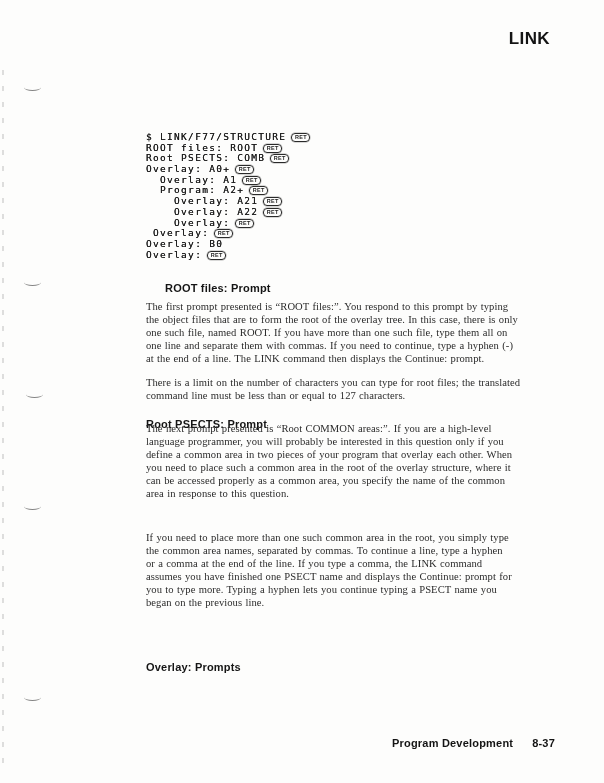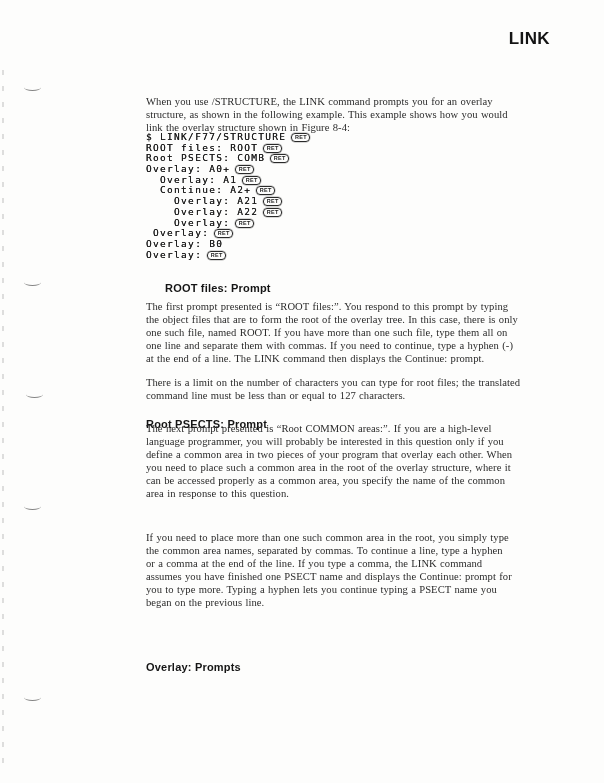--- a/index.html
+++ b/index.html
@@ -124,31 +124,28 @@
   <div class="tilde-mark" style="left:24px; top:84px;"></div>
   <div class="tilde-mark" style="left:24px; top:279px;"></div>
   <div class="tilde-mark" style="left:26px; top:391px;"></div>
   <div class="tilde-mark" style="left:24px; top:503px;"></div>
   <div class="tilde-mark" style="left:24px; top:694px;"></div>
 
   <div class="running-head">LINK</div>
 
   <div class="column">
 
-    <p class="body-par pos-intro">When you use /STRUCTURE, the LINK command prompts you for an overlay
-structure, as shown in the following example. This example shows how you would
-link the overlay structure shown in Figure 8-4:</p>
 
     <div class="terminal">
         <div class="term-line"><span>$ LINK/F77/STRUCTURE</span><span class="ret-key">RET</span></div>
         <div class="term-line"><span>ROOT files: ROOT</span><span class="ret-key">RET</span></div>
         <div class="term-line"><span>Root PSECTS: COMB</span><span class="ret-key">RET</span></div>
         <div class="term-line"><span>Overlay: A0+</span><span class="ret-key">RET</span></div>
         <div class="term-line"><span>  Overlay: A1</span><span class="ret-key">RET</span></div>
-        <div class="term-line"><span>  Continue: A2+</span><span class="ret-key">RET</span></div>
+        <div class="term-line"><span>  Program: A2+</span><span class="ret-key">RET</span></div>
         <div class="term-line"><span>    Overlay: A21</span><span class="ret-key">RET</span></div>
         <div class="term-line"><span>    Overlay: A22</span><span class="ret-key">RET</span></div>
         <div class="term-line"><span>    Overlay:</span><span class="ret-key">RET</span></div>
         <div class="term-line"><span> Overlay:</span><span class="ret-key">RET</span></div>
         <div class="term-line"><span>Overlay: B0</span></div>
         <div class="term-line"><span>Overlay:</span><span class="ret-key">RET</span></div>
       </div>
 
     <h3 class="sec-heading pos-h1">ROOT files: Prompt</h3>
     <p class="body-par pos-s1p1">The first prompt presented is “ROOT files:”. You respond to this prompt by typing
@@ -170,14 +167,18 @@
 the common area names, separated by commas. To continue a line, type a hyphen
 or a comma at the end of the line. If you type a comma, the LINK command
 assumes you have finished one PSECT name and displays the Continue: prompt for
 you to type more. Typing a hyphen lets you continue typing a PSECT name you
 began on the previous line.</p>
 
     <h3 class="sec-heading pos-h3">Overlay: Prompts</h3>
 
   </div>
 
+  <div class="page-footer">
+    <span>Program Development</span>
+    <span>8-37</span>
+  </div>
 
 </div>
 
 </body></html>

